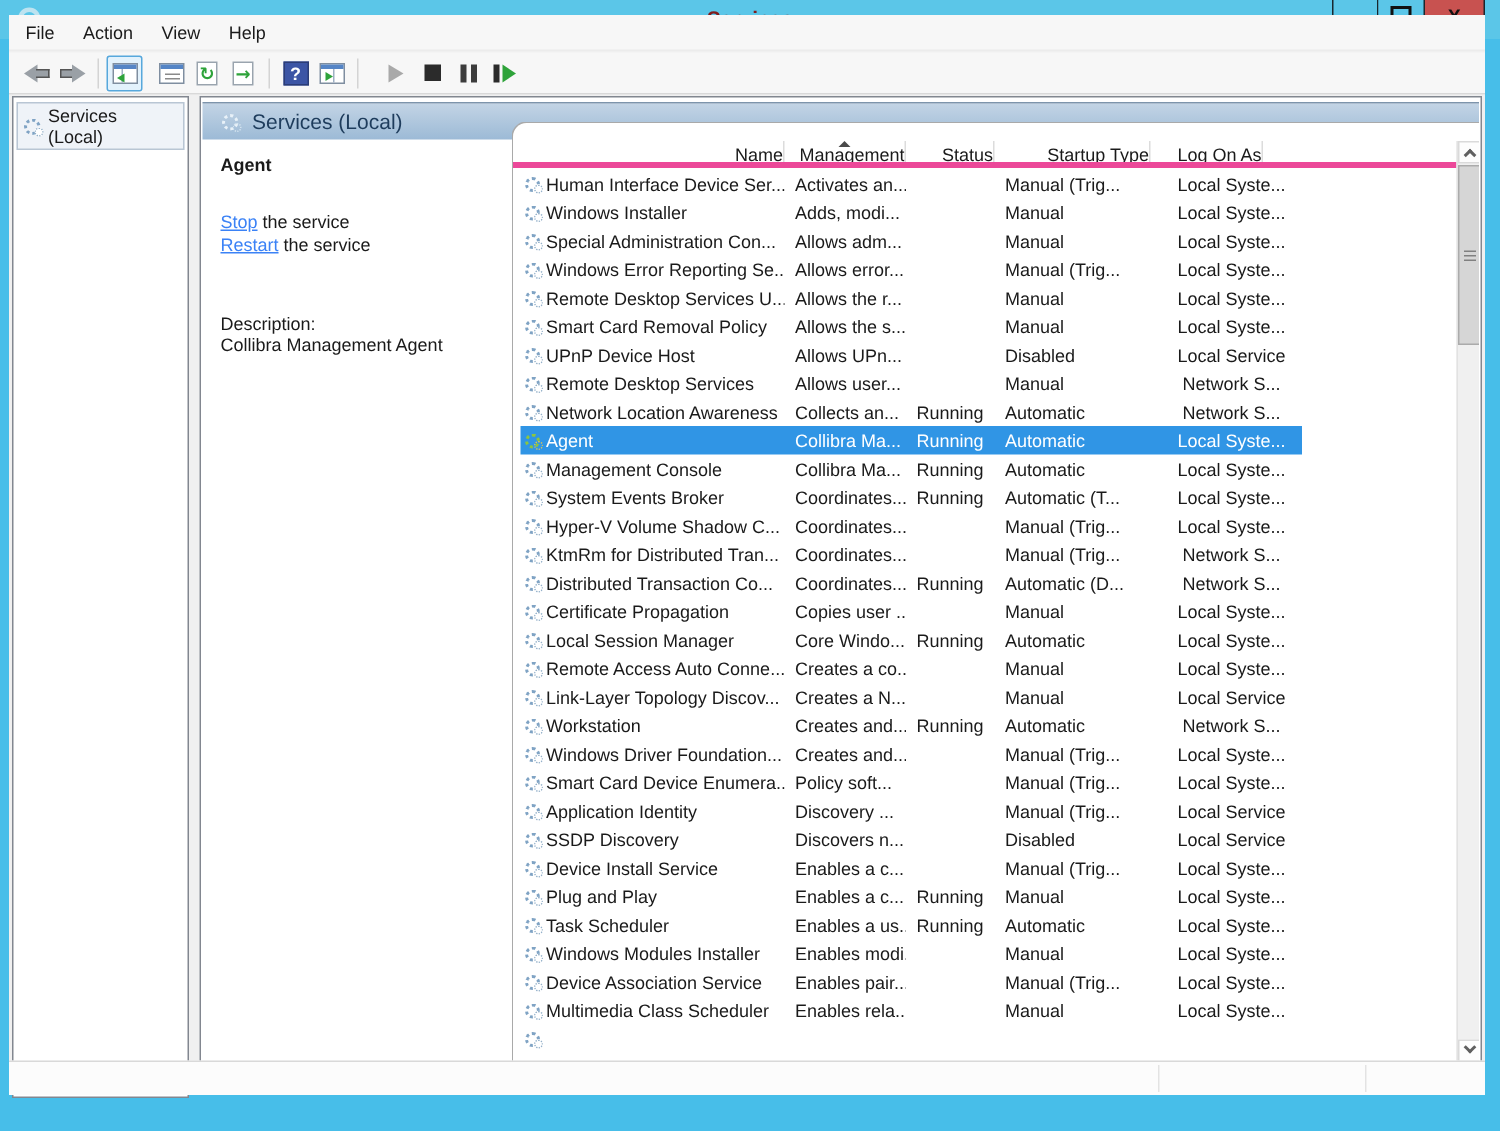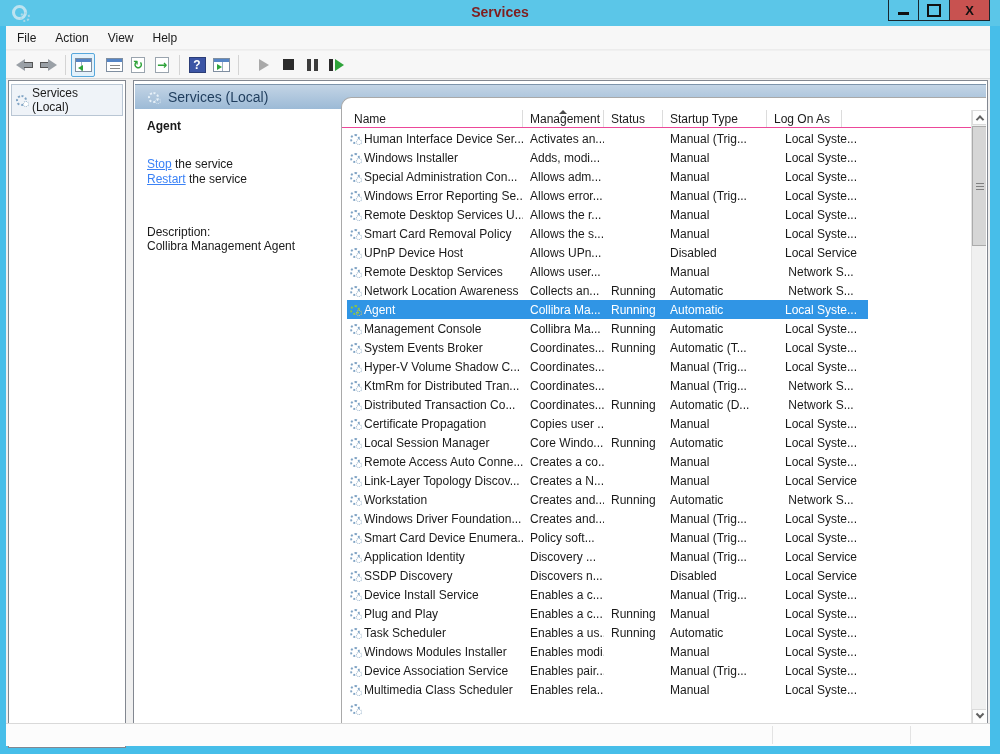--- a/index.html
+++ b/index.html
@@ -12,21 +12,21 @@
   .title-icon { position:absolute; left:12px; top:5px; width:15px; height:15px; border:3px solid #cfe9f2; border-radius:50%; opacity:.85; }
   .title-icon::after { content:""; position:absolute; right:-6px; bottom:-5px; width:6px; height:6px; border:2px dotted #b9dde9; border-radius:50%; }
   .title-text { position:absolute; left:0; right:0; top:4px; text-align:center; font-size:14px; color:#7f1d1d;font-weight:bold; }
   .winbtns { position:absolute; right:10px; top:0; display:flex; }
   .winbtn { width:31px; height:21px; border:1px solid #19272e; border-top:none; display:flex; align-items:center; justify-content:center; background:#5BC6E8; }
   .winbtn + .winbtn { border-left:none; }
   .btn-min::after { content:""; width:11px; height:3px; background:#111; margin-top:6px; }
   .btn-max::after { content:""; width:10px; height:9px; border:2px solid #111; }
   .btn-close { width:40px; background:#C85250; font-weight:bold; font-size:13px; color:#111; }
 
-  .app { position:absolute; left:6px; top:26px; width:984px; height:720px; background:#F0F0F0; }
+  .app { position:absolute; left:6px; top:10px; width:984px; height:720px; background:#F0F0F0; }
 
   
   .menubar { position:absolute; left:0; top:0; width:100%; height:24px; background:#F7F7F7; border-bottom:1px solid #ECECEC; display:flex; align-items:center; padding-left:11px; gap:19px; }
   .menu-item { cursor:default; }
   .toolbar { position:absolute; left:0; top:25px; width:100%; height:28px; background:#F7F7F7; border-bottom:1px solid #D9D9D9; display:flex; align-items:center; padding-left:6px; }
   .tsep { width:1px; height:20px; background:#D4D4D4; margin:0 5px; }
   .tbtn { width:24px; height:24px; display:flex; align-items:center; justify-content:center; position:relative; }
   .tbtn.active { background:#E3F2FC; border:1px solid #57A8DC; border-radius:2px; }
 
   .nav-arrow { position:relative; width:17px; height:12px; }
@@ -65,21 +65,21 @@
   .banner-title { font-size:14px; color:#1E3C5C; }
 
   .detail { position:absolute; left:13px; top:38px; width:190px; }
   .detail .svc-name { font-weight:bold; margin-bottom:24px; }
   .detail .action-line { line-height:15px; }
   .link { color:#3b82f6; text-decoration:underline; cursor:pointer; }
   .detail .desc-label { margin-top:38px; }
 
   
   .list-box { position:absolute; left:207px; top:16px; right:1px; bottom:1px; background:#fff; border-left:1px solid #A9A9A9; border-top:1px solid #A9A9A9; border-radius:10px 0 0 0; overflow:hidden; }
-  .list-header { position:absolute; left:0; top:12px; right:15px; height:18px; display:flex; border-bottom:1px solid #ec4899; background:#fff; padding-left:5px; }
+  .list-header { position:absolute; left:0; top:12px; right:15px; height:18px; display:flex; border-bottom:4px solid #ec4899; background:#fff; padding-left:5px;text-align:right; }
   .hcell { position:relative; border-right:1px solid #DCDCDC; padding:2px 0 0 7px; white-space:nowrap; overflow:hidden; }
   .hcell.name { width:176px; } .hcell.desc { width:81px; } .hcell.status { width:59px; } .hcell.startup { width:104px; } .hcell.logon { width:75px; }
   .sort-arrow { position:absolute; top:0; left:50%; margin-left:-4px; width:0; height:0; border-left:4px solid transparent; border-right:4px solid transparent; border-bottom:4px solid #4a4a4a; }
 
   .list-body { position:absolute; left:0; top:31px; right:15px; bottom:0; overflow:hidden; padding-left:5px; }
   .svc-row { display:flex; align-items:center; height:19px; width:521px; white-space:nowrap; }
   .svc-row .gear { margin:0 4px 0 3px; width:10px; height:10px; border-width:2px; }
   .cell { overflow:hidden; white-space:nowrap; }
   .cell.name { width:159px; } .cell.desc { width:81px; padding-left:7px; } .cell.status { width:59px; padding-left:7px; } .cell.startup { width:104px; padding-left:7px; } .cell.logon { flex:1; padding-left:7px;text-align:center; }
   .svc-row.selected { background:#3095E5; color:#fff; }

